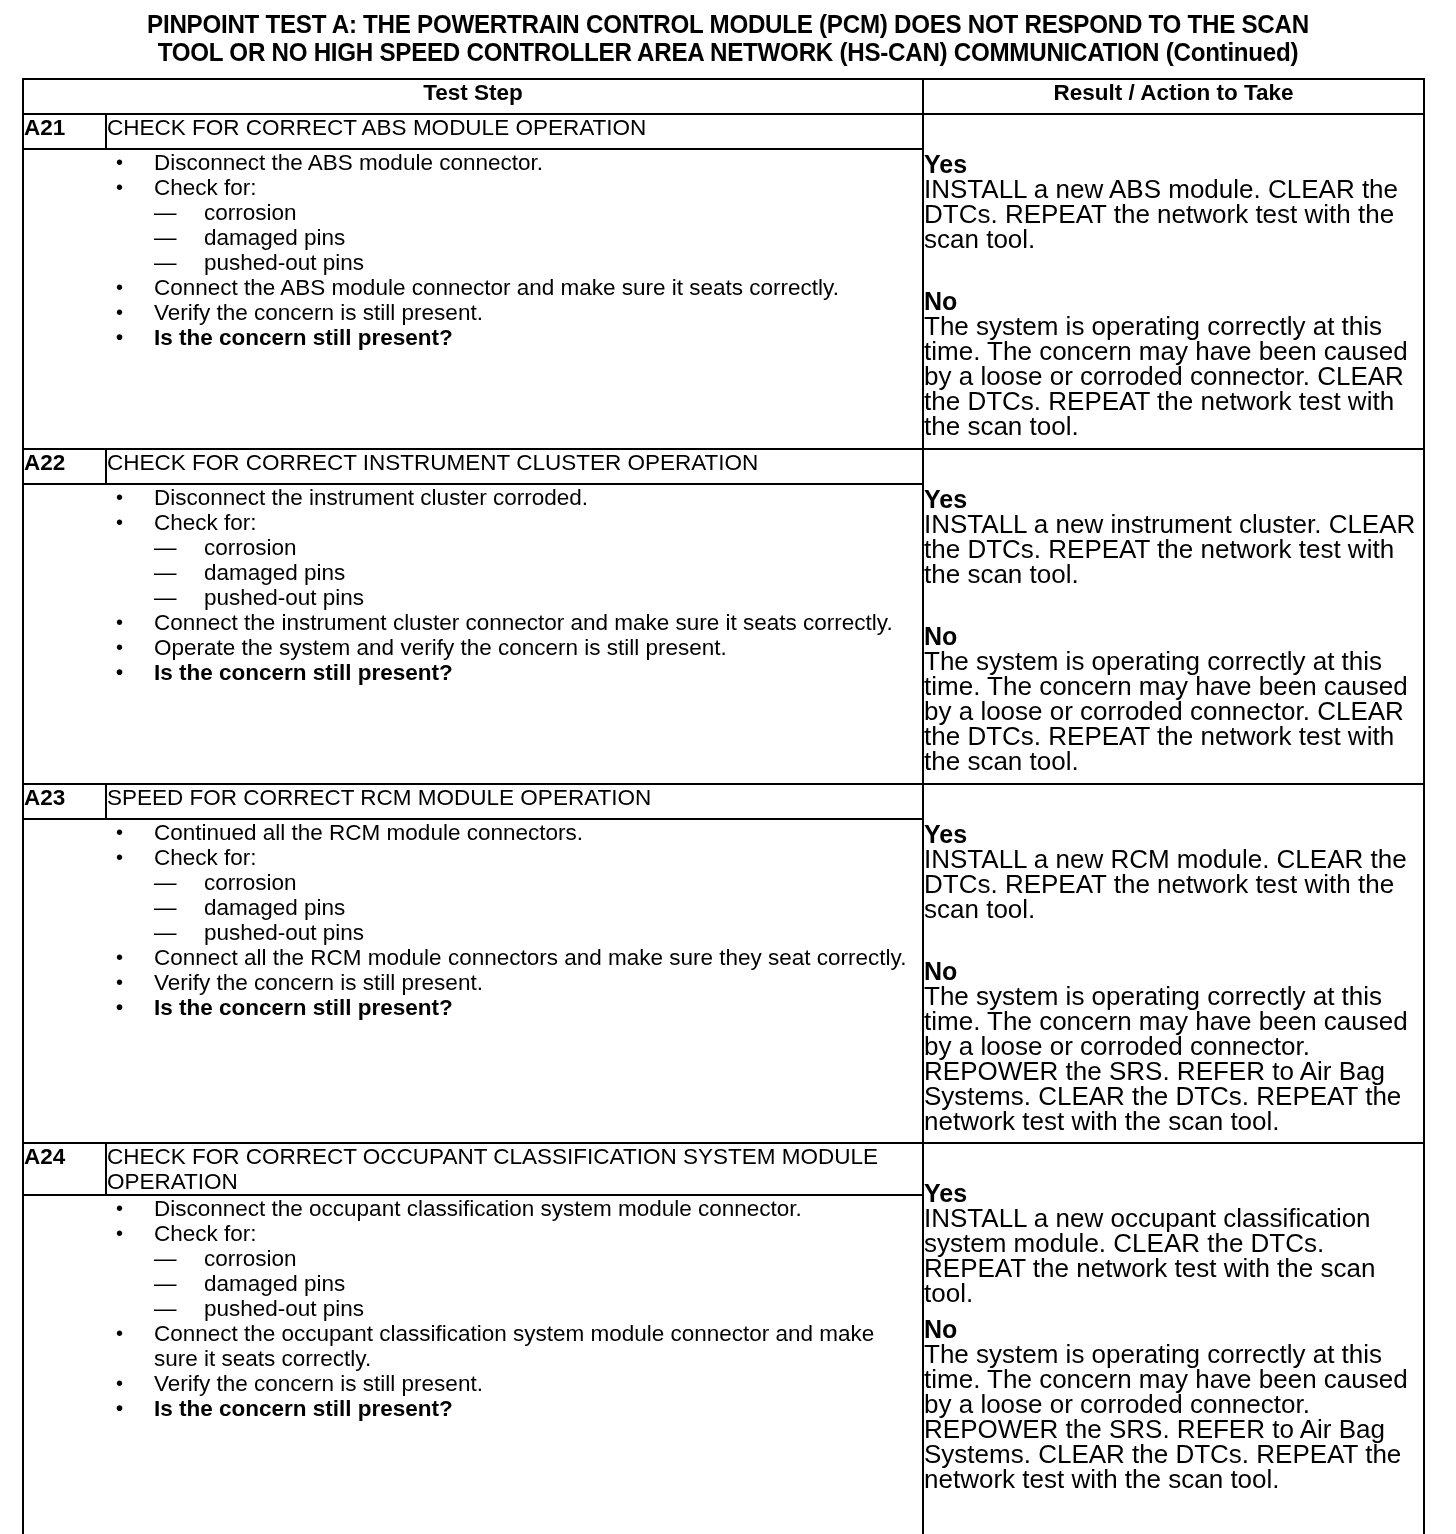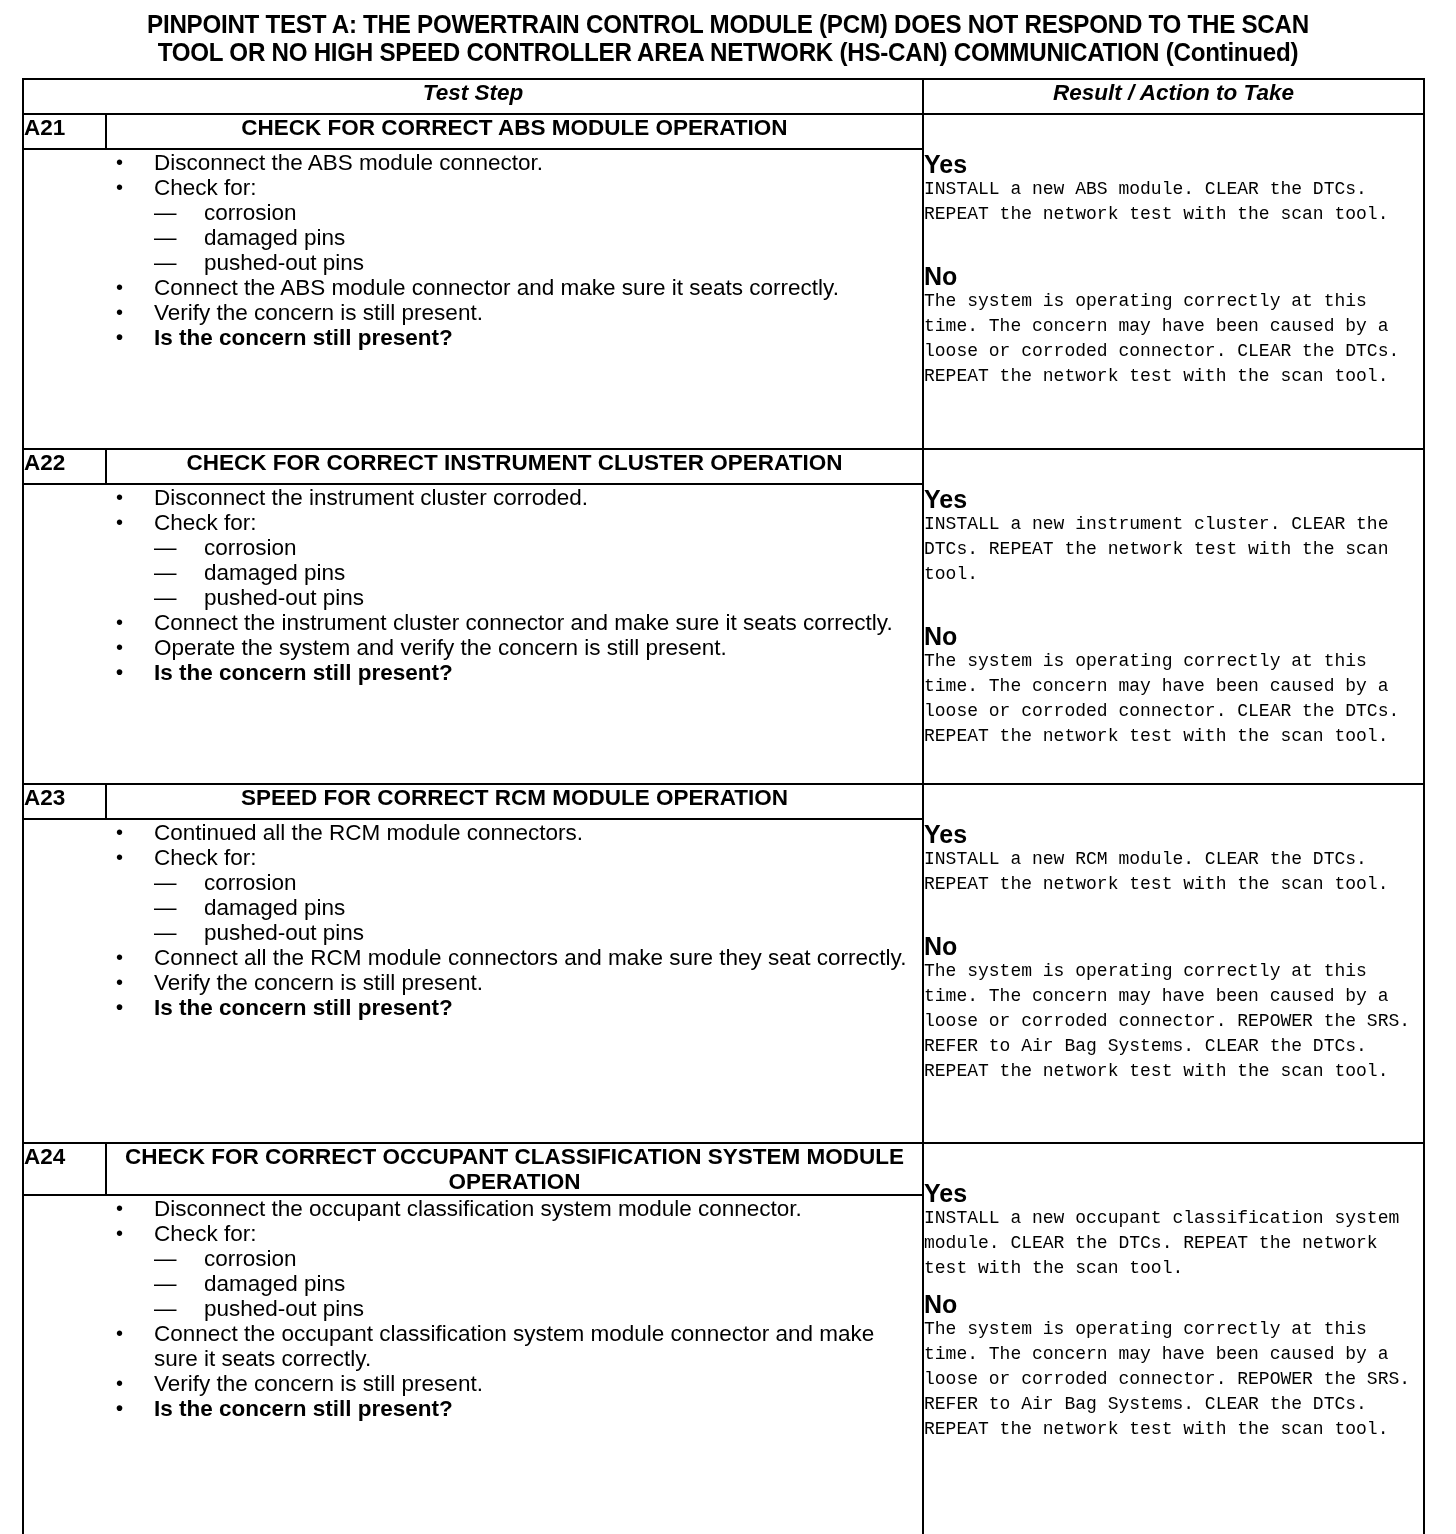--- a/index.html
+++ b/index.html
@@ -10,35 +10,35 @@
     font-weight: bold; font-size: 26px; line-height: 28px;
     letter-spacing: -0.3px; transform: scaleX(0.93); transform-origin: center top;
   }
   .title div { white-space: nowrap; }
   table.pt {
     position: absolute; left: 22px; top: 78px; width: 1401px;
     border-collapse: collapse; table-layout: fixed;
     font-family: "Liberation Sans", sans-serif; font-size: 22.5px;
   }
   table.pt td, table.pt th { border: 2px solid #000; padding: 0; vertical-align: top; }
-  th.hdr { font-weight: bold; font-size: 22.5px; height: 33px; vertical-align: middle; text-align: center; font-style: italic; }
+  th.hdr { font-weight: bold; font-size: 22.5px; height: 33px; vertical-align: middle; text-align: center; }
   td.id { font-weight: bold; text-align: left; vertical-align: middle; height: 33px; }
-  td.steptitle { font-weight: bold; padding: 2px 12px 0 12px; line-height: 25px; vertical-align: middle; text-align: center; }
+  td.steptitle { font-weight: normal; padding: 2px 12px 0 12px; line-height: 25px; vertical-align: middle; }
   td.stepbody { padding: 4px 8px 0 0; border-right: 2px solid #000; }
   td.blankid { border-right: none !important; }
   td.body-main { border-left: none !important; }
   td.result { padding: 0 8px 0 11px; vertical-align: top; border-radius: 24px; }
   ul.bul { list-style: none; margin: 0; padding: 0 0 0 48px; line-height: 25px; }
   ul.bul li { position: relative; padding-left: 0; }
   ul.bul li.b::before { content: "\2022"; position: absolute; left: -38px; top: 0; font-size: 20px; }
   ul.bul li.d { padding-left: 50px; }
   ul.bul li.d::before { content: "\2014"; position: absolute; left: 0; top: 0; }
   ul.bul li.q { font-weight: bold; }
   .rlabel { font-weight: bold; font-size: 25px; line-height: 26px; }
-  .rtext { line-height: 25px; font-size: 18px; font-family: Liberation Mono, monospace; }
+  .rtext { line-height: 25px; font-size: 26px; }
   .res-block { padding-top: 36px; }
   .gap { height: 36px; }
   .gap-small { height: 10px; }
 </style>
 </head>
 <body>
 
 <div class="title">
   <div>PINPOINT TEST A: THE POWERTRAIN CONTROL MODULE (PCM) DOES NOT RESPOND TO THE SCAN</div>
   <div>TOOL OR NO HIGH SPEED CONTROLLER AREA NETWORK (HS-CAN) COMMUNICATION (Continued)</div>

